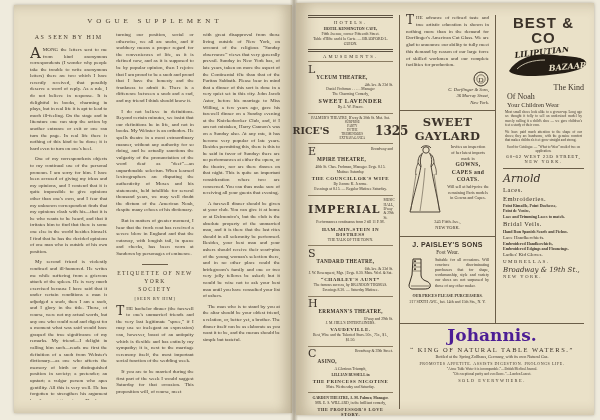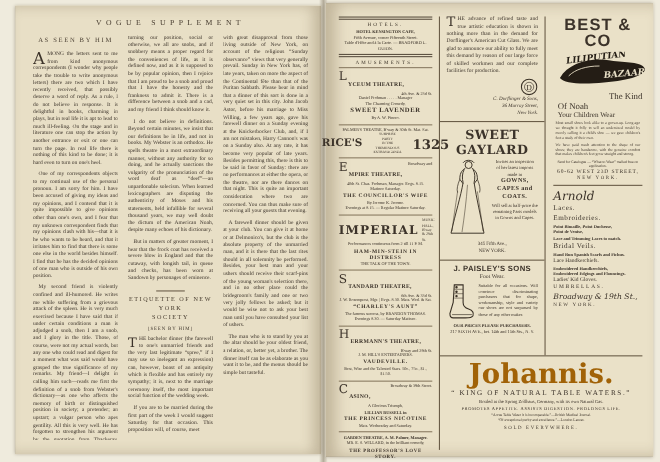--- a/index.html
+++ b/index.html
@@ -85,21 +85,21 @@
   .arnold .n1{font-size:11px;font-style:italic;font-family:"DejaVu Serif",serif;line-height:1.1;}
   .arnold .n2{font-size:10px;font-style:italic;font-family:"DejaVu Serif",serif;margin-bottom:3px;}
   .arnold .big{font-size:6.5px;letter-spacing:.5px;margin:1.5px 0;}
   .arnold .med{font-size:5px;margin:1px 0;}
   .arnold .sml{font-size:4px;font-weight:bold;line-height:1.3;}
   .arnold .caps{font-size:5px;letter-spacing:1.5px;margin:2px 0;}
   .arnold .a1{font-size:7px;font-style:italic;font-family:"DejaVu Serif",serif;margin-top:2px;}
   .arnold .a2{font-size:4.6px;letter-spacing:1.5px;}
 
   .johannis{border-top:1px solid #6a5d48;text-align:center;padding-top:3px;height:82px;}
-  .johannis .nm{font-size:25px;font-weight:bold;font-family:"DejaVu Serif",serif;line-height:1;color:#a16207;}
+  .johannis .nm{font-size:17px;font-weight:bold;font-family:"DejaVu Serif",serif;line-height:1;color:#4c1d95;}
   .johannis .kg{font-size:6.5px;letter-spacing:1.5px;margin-top:2px;}
   .johannis .bt{font-size:4.2px;margin-top:1px;}
   .johannis .bn{font-size:4px;letter-spacing:.6px;margin-top:1.5px;}
   .johannis .q{font-size:3.4px;margin-top:1px;}
   .johannis .sold{font-size:4.4px;letter-spacing:1.5px;margin-top:2px;}
   svg{display:block;}
 </style>
 </head>
 <body>
 

